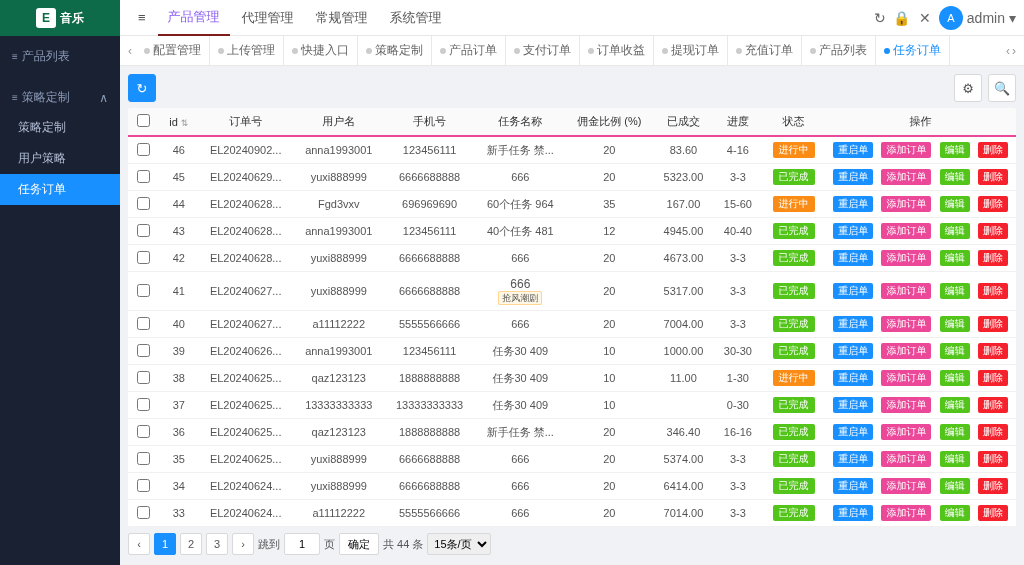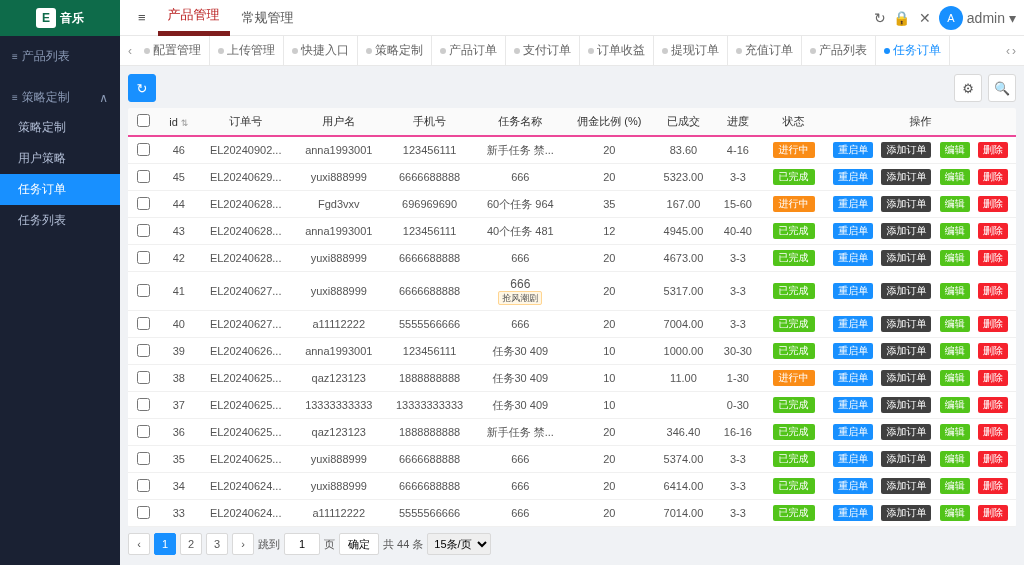--- a/index.html
+++ b/index.html
@@ -14,21 +14,21 @@
     .sidebar-group-title .icon { font-size: 10px; }
     .sidebar-item { display: flex; align-items: center; padding: 7px 12px 7px 18px; color: #b0bcd4; cursor: pointer; font-size: 12px; gap: 4px; }
     .sidebar-item.active { background: #1890ff; color: #fff; }
 
     
     .main { flex: 1; display: flex; flex-direction: column; overflow: hidden; }
 
     
     .top-nav { background: #fff; display: flex; align-items: center; height: 36px; padding: 0 8px; border-bottom: 1px solid #e8e8e8; gap: 2px; }
     .top-nav-item { padding: 0 10px; height: 36px; display: flex; align-items: center; cursor: pointer; color: #555; font-size: 13px; white-space: nowrap; }
-    .top-nav-item.active { color: #b91c1c; font-weight: 500; border-bottom: 5px solid #7f1d1d; text-align: right; }
+    .top-nav-item.active { color: #8b5cf6; font-weight: 500; border-bottom: 2px solid #7f1d1d; text-align: right; }
     .top-nav-icons { margin-left: auto; display: flex; align-items: center; gap: 8px; color: #666; }
     .top-nav-icons span { cursor: pointer; font-size: 14px; }
     .admin-area { display: flex; align-items: center; gap: 4px; cursor: pointer; }
     .admin-avatar { width: 24px; height: 24px; border-radius: 50%; background: #1890ff; display: flex; align-items: center; justify-content: center; color: #fff; font-size: 11px; }
 
     
     .breadcrumb-bar { background: #fff; border-bottom: 1px solid #e8e8e8; display: flex; align-items: center; height: 30px; padding: 0 4px; overflow: hidden; }
     .breadcrumb-arrow { padding: 0 4px; color: #999; cursor: pointer; font-size: 12px; }
     .breadcrumb-tabs { display: flex; align-items: center; gap: 0; overflow: hidden; flex: 1; }
     .breadcrumb-tab { display: flex; align-items: center; padding: 16px 8px; height: 30px; font-size: 11px; color: #666; cursor: pointer; white-space: nowrap; gap: 3px; border-right: 1px solid #e8e8e8; }
@@ -54,21 +54,21 @@
     thead tr { background: #fafafa; }
     th { border-bottom: 2px solid #ec4899; padding: 6px 8px; text-align: center; font-weight: 500; color: #333; white-space: nowrap; font-size: 11px; }
     td { border-bottom: 1px solid #f0f0f0; padding: 5px 8px; text-align: center; color: #555; font-size: 11px; white-space: nowrap; }
     .sort-icon { color: #999; font-size: 9px; }
     input[type="checkbox"] { width: 13px; height: 13px; }
 
     
     .action-btns { display: flex; gap: 3px; justify-content: space-between; flex-wrap: wrap; }
     .btn-sm { padding: 1px 5px; border: none; border-radius: 2px; cursor: pointer; font-size: 10px; color: #fff; white-space: nowrap; }
     .btn-blue { background: #1890ff; }
-    .btn-cyan { background: #404040; font-family: Liberation Serif, serif; }
+    .btn-cyan { background: #ec4899; font-family: Liberation Serif, serif; }
     .btn-red { background: #f5222d; }
     .btn-green { background: #52c41a; }
 
     
     .pagination { display: flex; align-items: center; gap: 4px; padding: 6px 0 2px 0; }
     .page-btn { width: 22px; height: 22px; border: 1px solid #d9d9d9; background: #fff; border-radius: 2px; display: flex; align-items: center; justify-content: center; cursor: pointer; font-size: 11px; color: #555; }
     .page-btn.active { background: #1890ff; border-color: #1890ff; color: #fff; }
     .page-input { width: 36px; height: 22px; border: 1px solid #d9d9d9; border-radius: 2px; text-align: center; font-size: 11px; }
     .page-text { color: #555; font-size: 11px; }
     .page-select { height: 22px; border: 1px solid #d9d9d9; border-radius: 2px; font-size: 11px; padding: 0 2px; }
@@ -98,32 +98,31 @@
     </div>
     <div class="sidebar-item">
       <span>策略定制</span>
     </div>
     <div class="sidebar-item">
       <span>用户策略</span>
     </div>
     <div class="sidebar-item active">
       <span>任务订单</span>
     </div>
-    <div class="sidebar-item">
-      <span>任务列表</span>
-    </div>
   </div>
 </div>
 
 <div class="main">
 
   <div class="top-nav">
     <div class="top-nav-item">≡</div>
     <div class="top-nav-item active">产品管理</div>
+    <div class="top-nav-item">代理管理</div>
     <div class="top-nav-item">常规管理</div>
+    <div class="top-nav-item">系统管理</div>
     <div class="top-nav-icons">
       <span>↻</span>
       <span>🔒</span>
       <span>✕</span>
       <div class="admin-area">
         <div class="admin-avatar">A</div>
         <span>admin</span>
         <span>▾</span>
       </div>
     </div>

